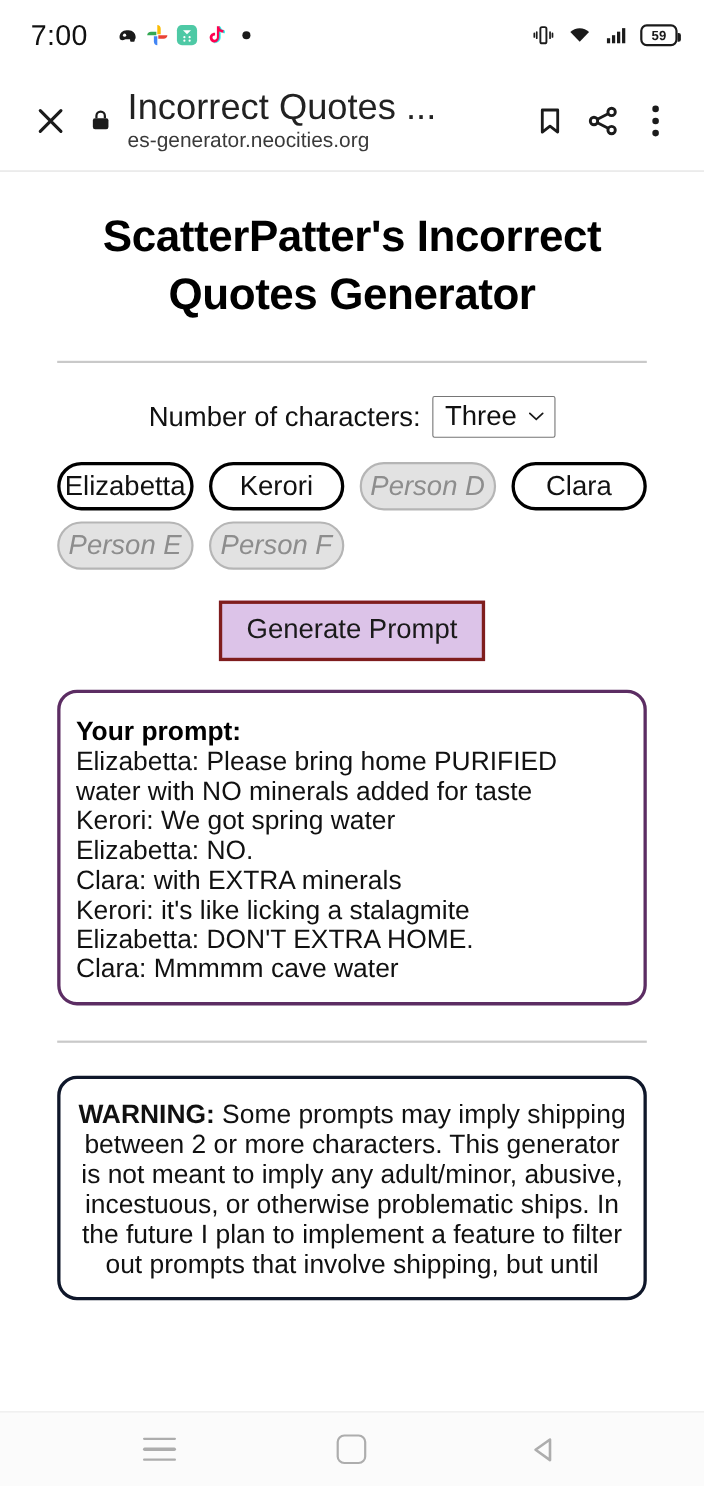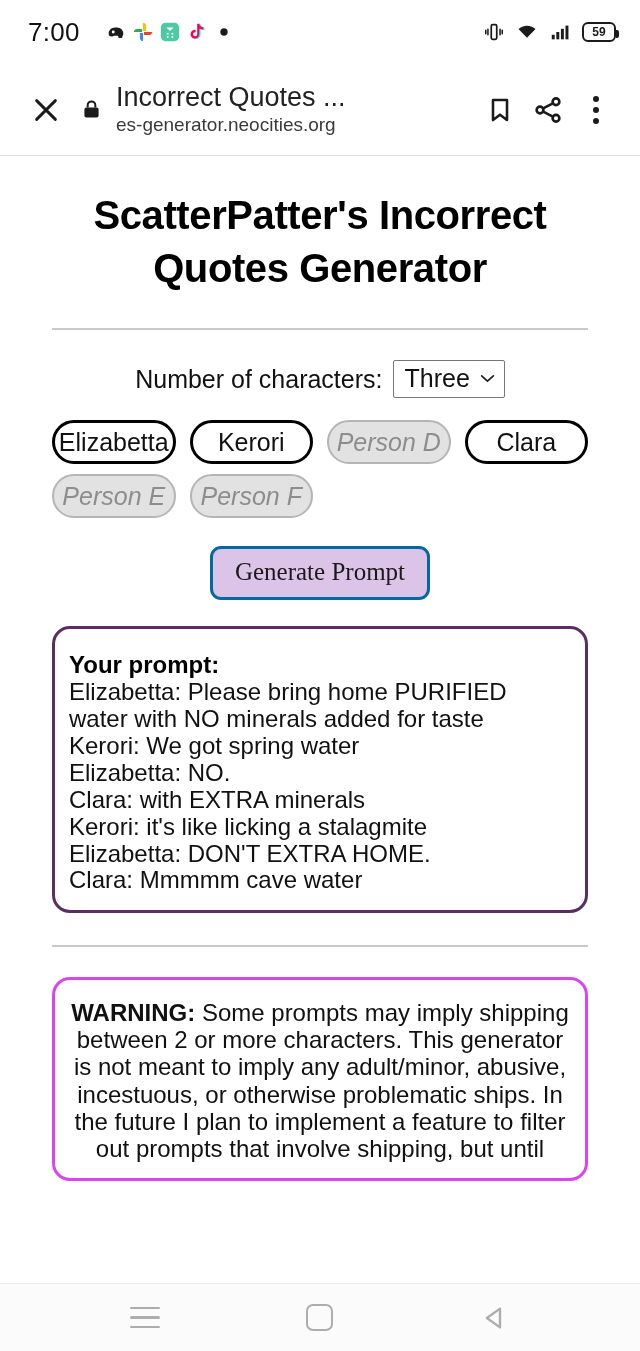--- a/index.html
+++ b/index.html
@@ -37,21 +37,21 @@
   .toolbar{
     height:92px; width:100%;
     display:flex; align-items:center;
     padding:0 20px 0 22px;
     background:#ffffff;
     border-bottom:1px solid #dedede;
   }
   .tb-btn{ width:48px; height:48px; display:flex; align-items:center; justify-content:center; flex:none; }
   .lockwrap{ width:42px; display:flex; align-items:center; justify-content:center; flex:none; }
   .titlecol{ flex:1; display:flex; flex-direction:column; justify-content:center; padding-left:4px; overflow:hidden; }
-  .tab-title{ font-size:27px; color:#222; line-height:1.12; white-space:nowrap; overflow:hidden; }
+  .tab-title{ font-size:33px; color:#222; line-height:1.12; white-space:nowrap; overflow:hidden; }
   .tab-url{ font-size:19px; color:#3a3a3a; line-height:1.2; margin-top:2px; white-space:nowrap; overflow:hidden; }
   .dots{ display:flex; flex-direction:column; gap:5px; align-items:center; }
   .dots i{ width:6px; height:6px; background:#1b1b1b; border-radius:50%; display:block; }
 
   
   .page{
     position:absolute; top:157px; left:0; right:0; bottom:68px;
     background:#ffffff; overflow:hidden;
   }
   .page-inner{ padding:0 52px; }
@@ -92,36 +92,36 @@
   .field.on{
     background:#ffffff; border:3.4px solid #000; color:#111;
   }
   .field.off{
     background:#e2e2e2; border:2.4px solid #b5b5b5;
     color:#8d8d8d; font-style:italic;
   }
 
   .genwrap{ display:flex; justify-content:center; margin-top:28px; }
   .genbtn{
-    background:#dcc3e8; border:3px solid #0369a1;
-    border-radius:11px; padding:9px 22px 11px;
-    font-size:25px; color:#1a1a1a;font-family:Liberation Serif, serif;
+    background:#dcc3e8; border:3px solid #7f1d1d;
+    border-radius:0; padding:9px 22px 11px;
+    font-size:25px; color:#1a1a1a;
   }
 
   .card{
     margin-top:26px;
     border:3px solid #5c2d63; border-radius:18px;
     background:#fff; padding:23px 14px 16px;
   }
   .card .lead{ font-size:24px; font-weight:bold; color:#000; line-height:1.12; }
   .card .line{ font-size:24px; color:#111; line-height:1.12; }
 
   .warncard{
     margin-top:30px;
-    border:3px solid #d946ef; border-radius:18px;
+    border:3px solid #0f172a; border-radius:18px;
     background:#fff; padding:19px 16px 16px;
     text-align:center;
   }
   .warncard p{ font-size:24px; color:#111; line-height:1.13; }
   .warncard b{ font-weight:bold; }
 
   
   .navbar{
     position:absolute; left:0; bottom:0; width:100%; height:68px;
     background:#fbfbfb; border-top:1px solid #ececec;

